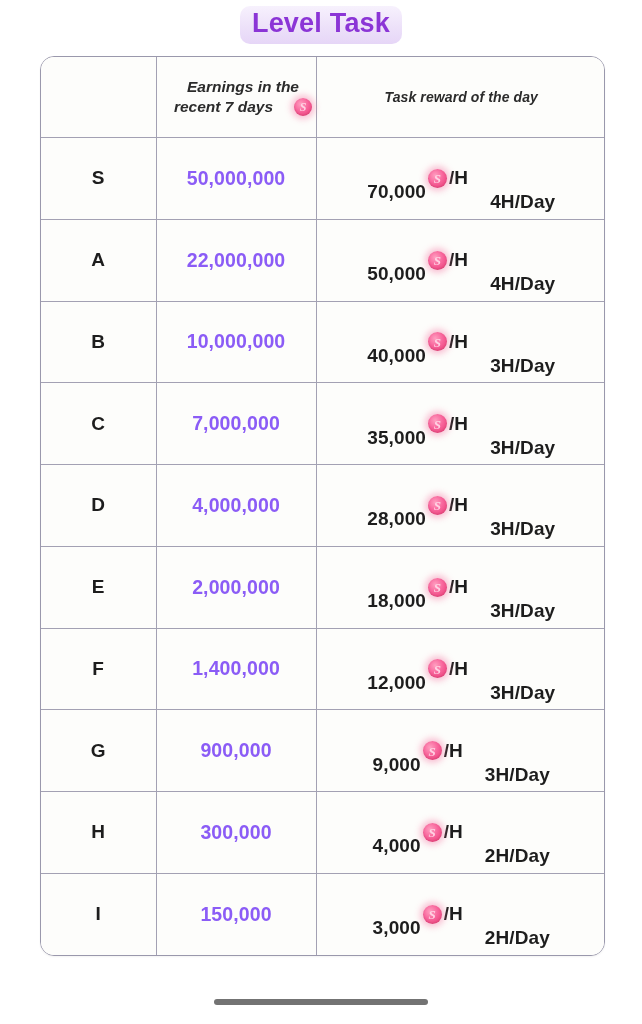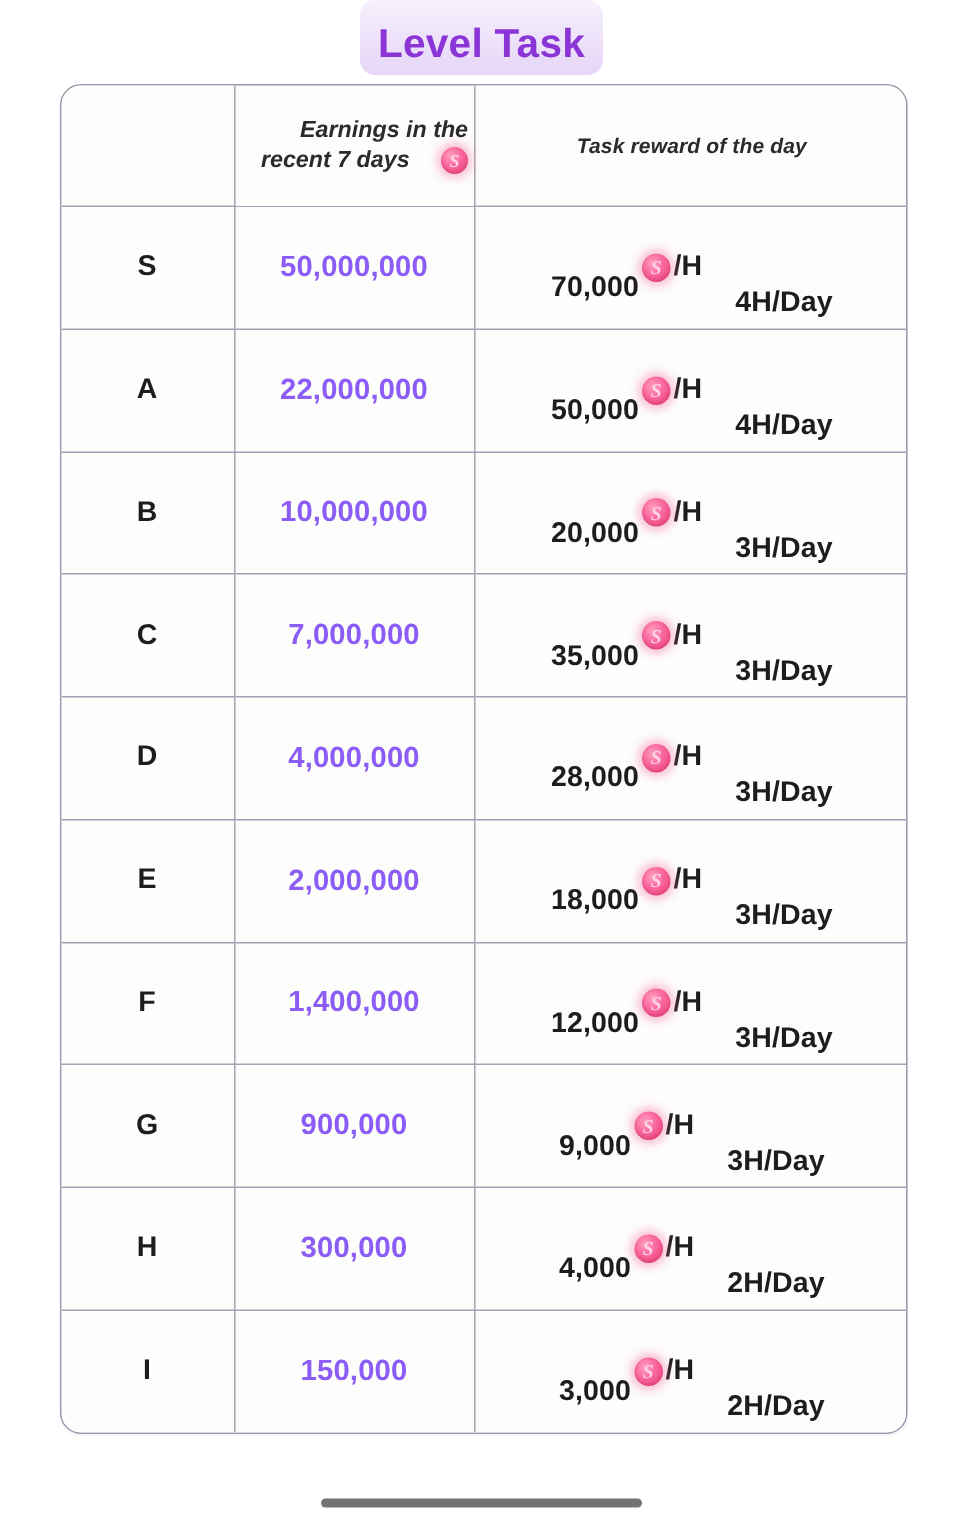--- a/index.html
+++ b/index.html
@@ -21,21 +21,21 @@
     height: 50px;
     display: flex;
     align-items: center;
     justify-content: center;
   }
   .title {
     font-size: 27px;
     font-weight: bold;
     color: #8B35D6;
     letter-spacing: 0.2px;
-    padding: 14px 12px 4px 12px;
+    padding: 2px 12px 4px 12px;
     border-radius: 10px;
     background: linear-gradient(180deg, #f7f1fd 0%, #ece0f9 60%, #e6d6f7 100%);
     line-height: 1.15;
     white-space: nowrap;
   }
 
   
   .table-outer {
     position: absolute;
     left: 40px;
@@ -82,21 +82,20 @@
     color: #2b2b2b;
     line-height: 1.28;
     text-align: left;
     padding-left: 14px !important;
     position: relative;
   }
   .hdr-earn-inner {
     display: inline-block;
     position: relative;
     white-space: nowrap;
-    text-align: right;
   }
   .hdr-earn-line2 {
     display: inline-flex;
     align-items: center;
     gap: 21px;
   }
   .hdr-reward {
     font-size: 14px;
     font-weight: bold;
     font-style: italic;
@@ -228,21 +227,21 @@
               <span class="reward-perh">/H</span>
               <span class="reward-hours">4H/Day</span>
             </div>
           </td>
         </tr>
         <tr>
           <td class="cell-level">B</td>
           <td class="cell-earnings">10,000,000</td>
           <td class="cell-reward">
             <div class="reward-inner">
-              <span class="reward-amt">20,000</span>
+              <span class="reward-amt">40,000</span>
               <span class="coin coin-inline"></span>
               <span class="reward-perh">/H</span>
               <span class="reward-hours">3H/Day</span>
             </div>
           </td>
         </tr>
         <tr>
           <td class="cell-level">C</td>
           <td class="cell-earnings">7,000,000</td>
           <td class="cell-reward">

